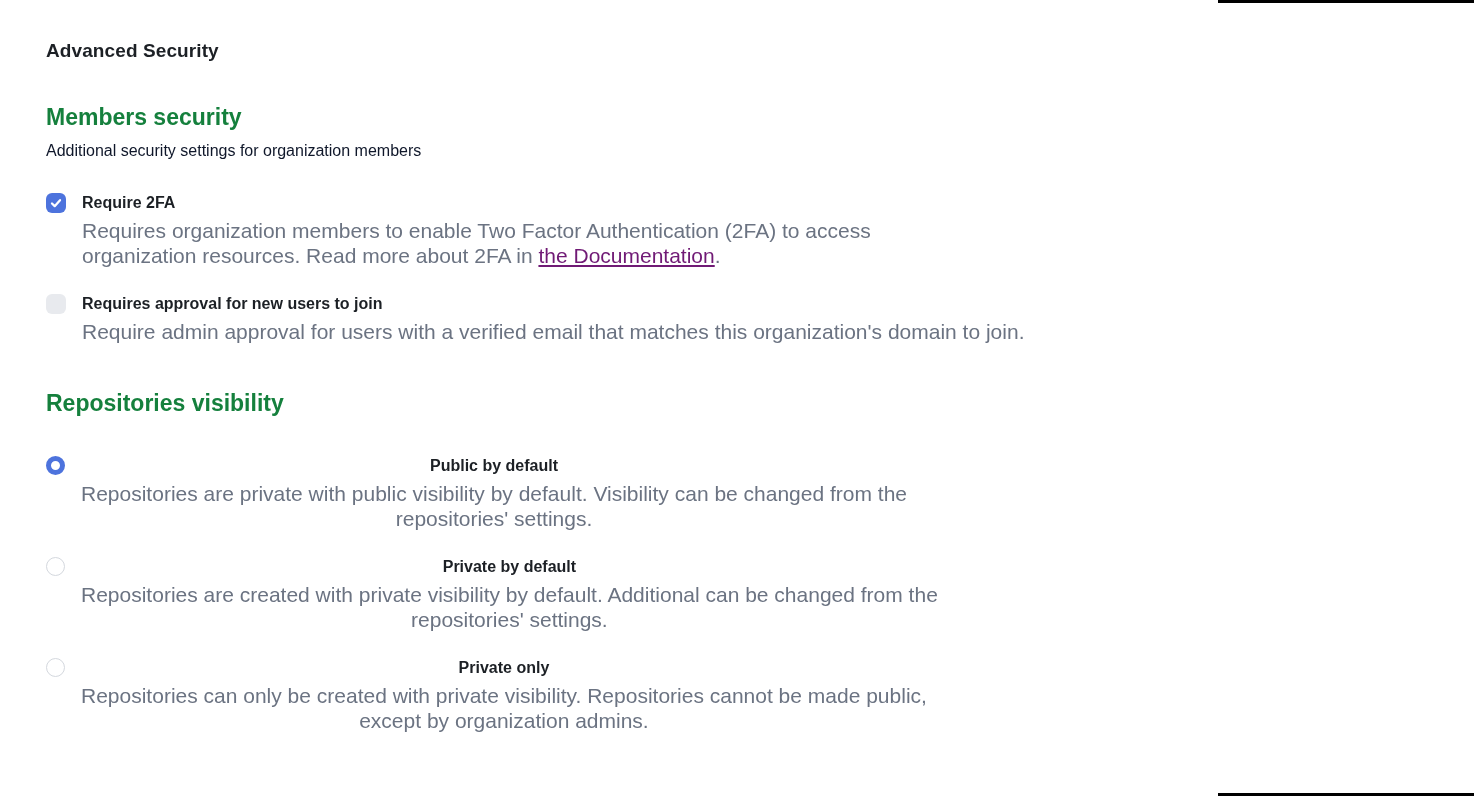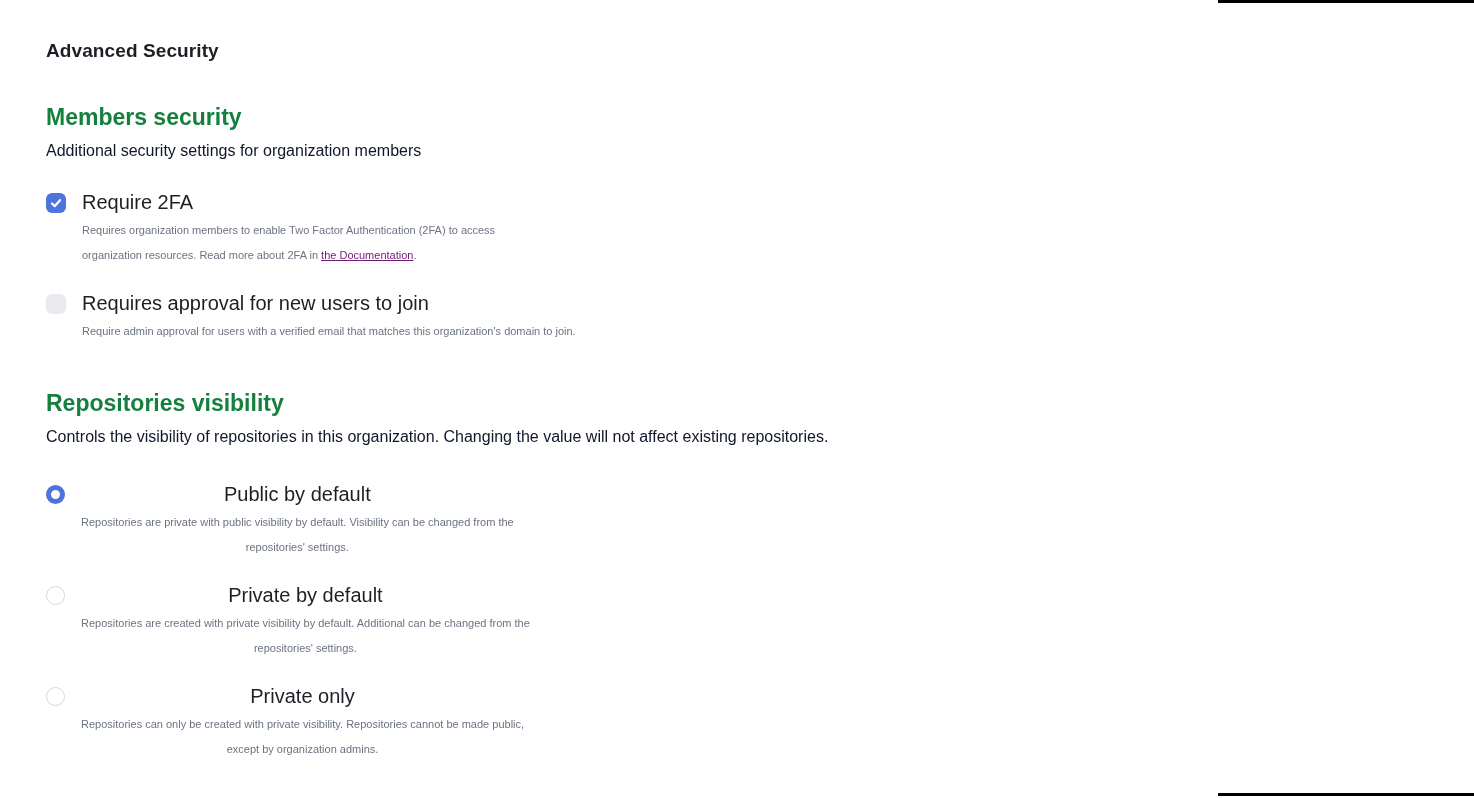--- a/index.html
+++ b/index.html
@@ -71,29 +71,29 @@
     border-radius: 50%;
     margin-top: 1px;
     cursor: pointer;
     background: #ffffff;
   }
   .radio.selected { border: 5.5px solid #4d73dd; }
   .radio.unselected { border: 1.5px solid #d4d8de; }
 
   .option-body { margin-left: 16px; }
   .option-label {
-    font-size: 20px;
-    font-weight: 400;
+    font-size: 16px;
+    font-weight: 700;
     color: #1c2025;
     cursor: pointer;
     line-height: 21px;
   }
   .option-desc {
     margin-top: 5px;
-    font-size: 11px;
+    font-size: 21px;
     line-height: 25px;
     color: #6b7382;
     white-space: pre-line;
   }
   .doc-link {
     color: #701a75;
     text-decoration: underline;
     cursor: pointer;
   }
 </style>
@@ -132,21 +132,20 @@
           <div class="option-label">Requires approval for new users to join</div>
           <div class="option-desc">Require admin approval for users with a verified email that matches this organization's domain to join.</div>
         </div>
       </div>
 
     </div>
   </div>
 
   <div class="section-repos">
     <h2 class="section-heading">Repositories visibility</h2>
-    <div class="section-subtitle">Controls the visibility of repositories in this organization. Changing the value will not affect existing repositories.</div>
 
     <div class="option-group-radios">
 
       <div class="option-row">
         <div class="radio selected"></div>
         <div class="option-body">
           <div class="option-label">Public by default</div>
           <div class="option-desc">Repositories are private with public visibility by default. Visibility can be changed from the
 repositories' settings.</div>
         </div>

